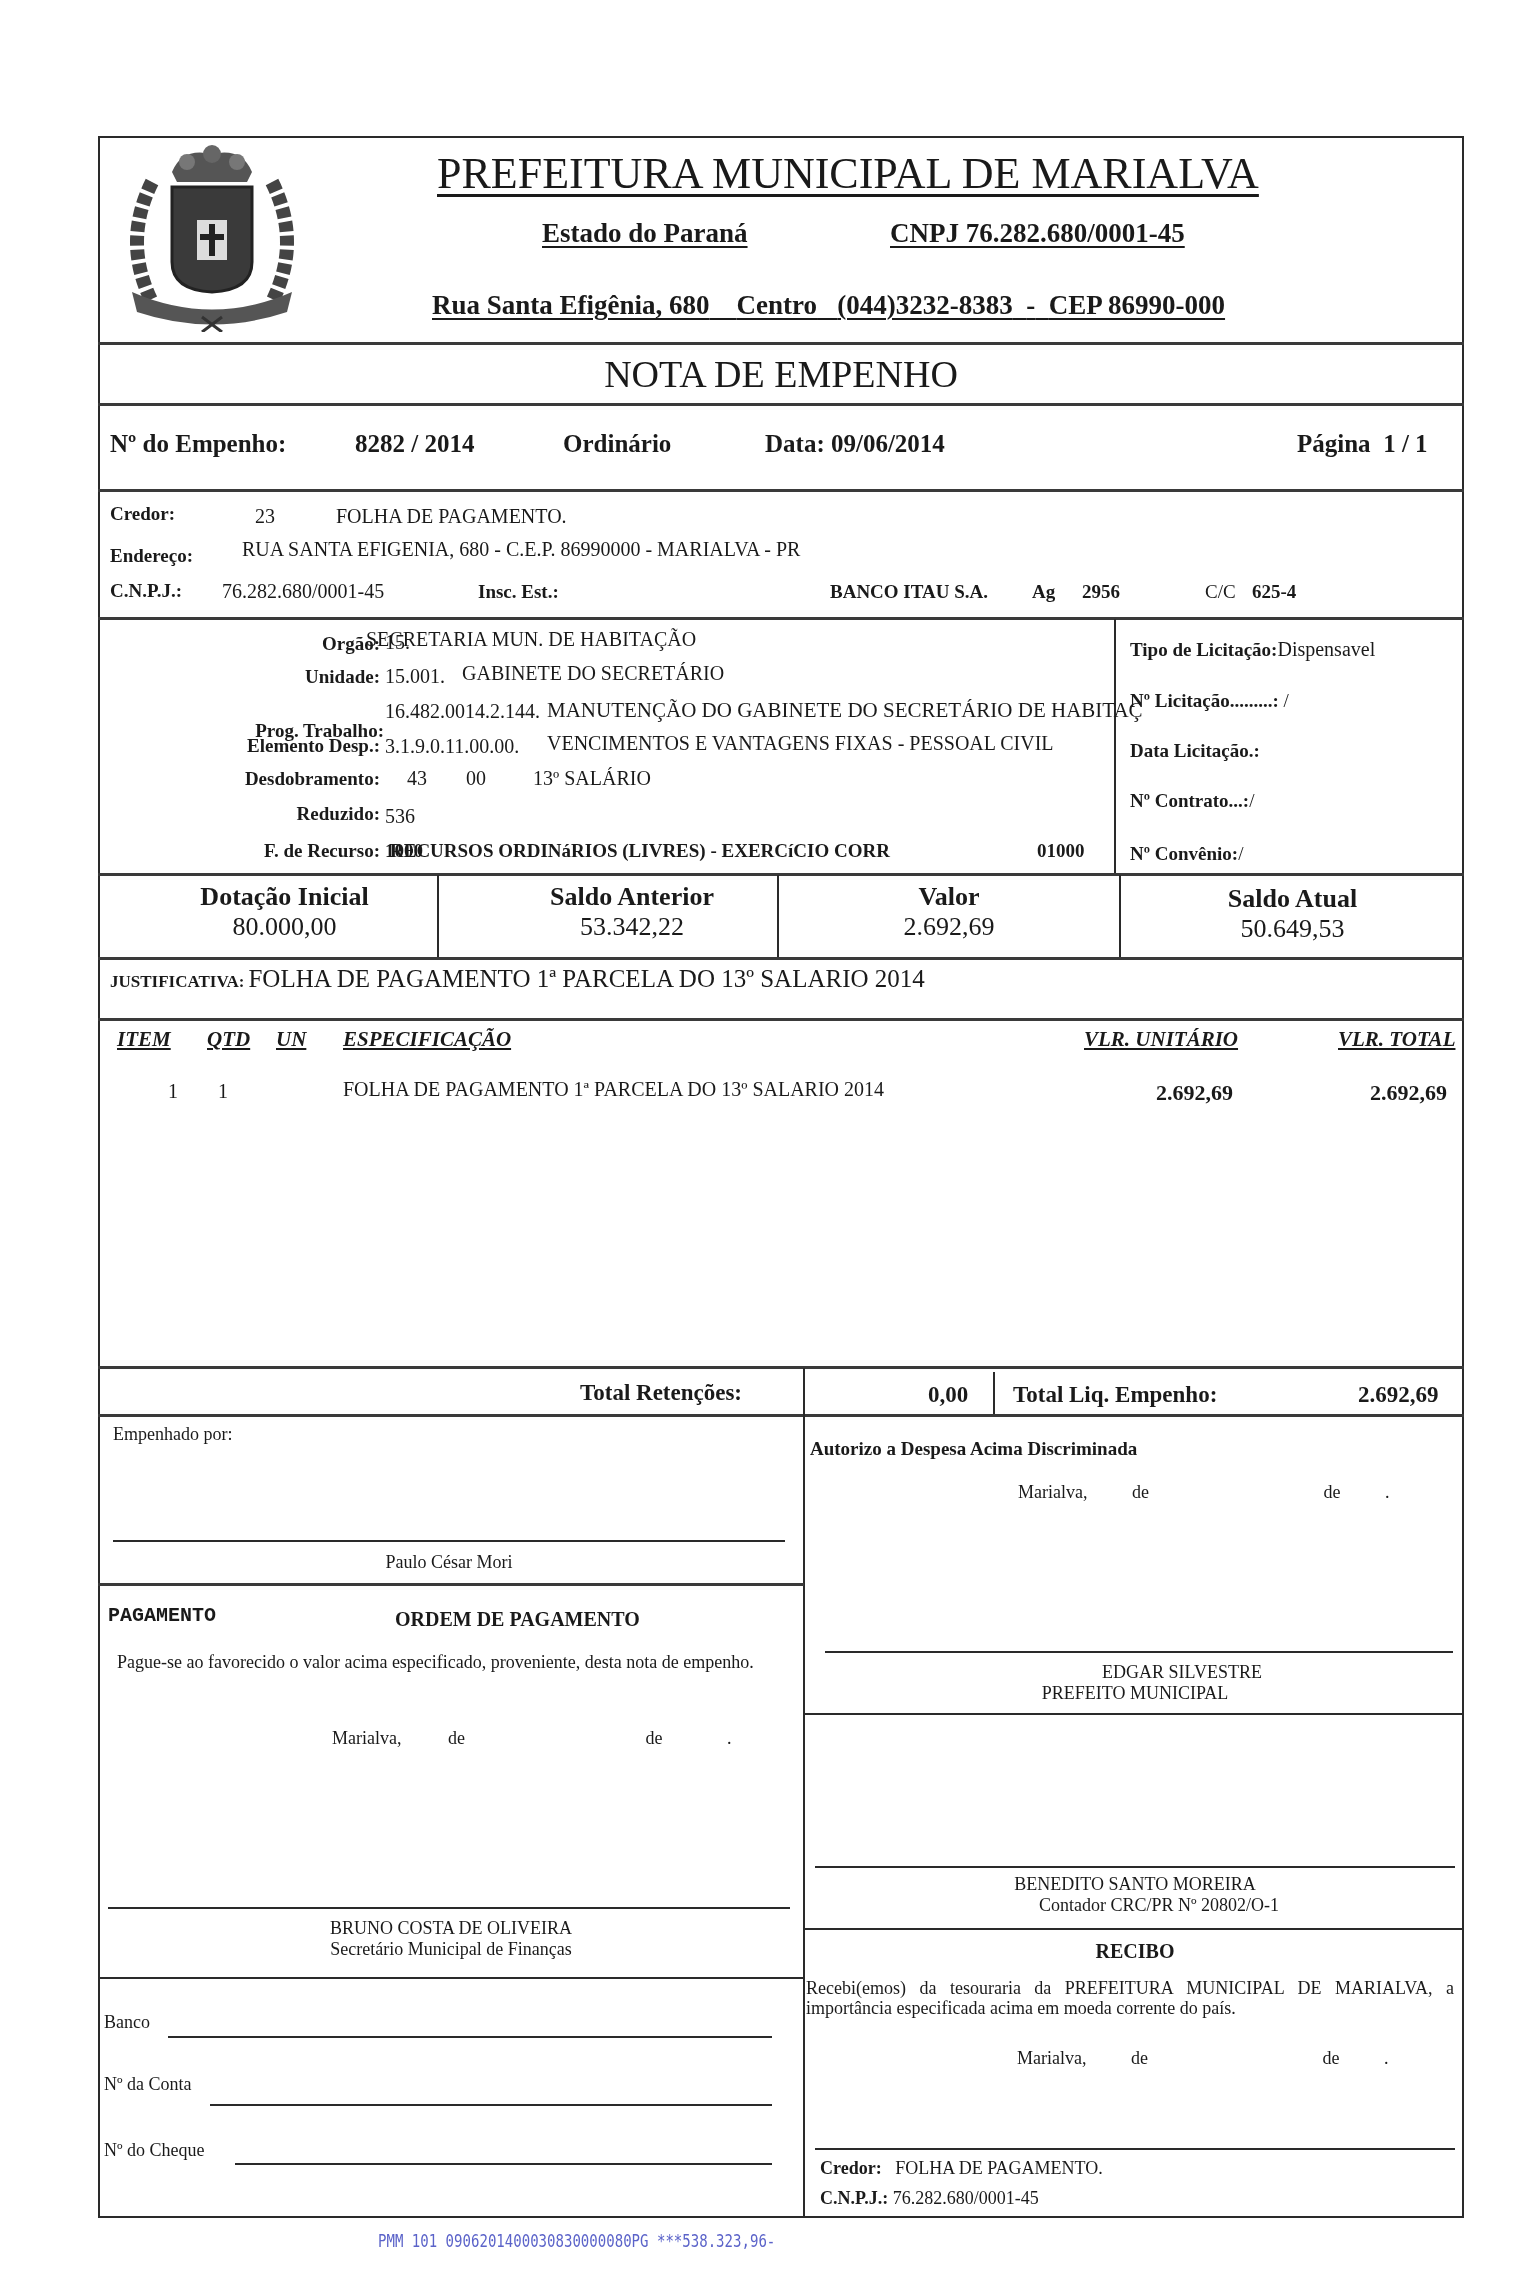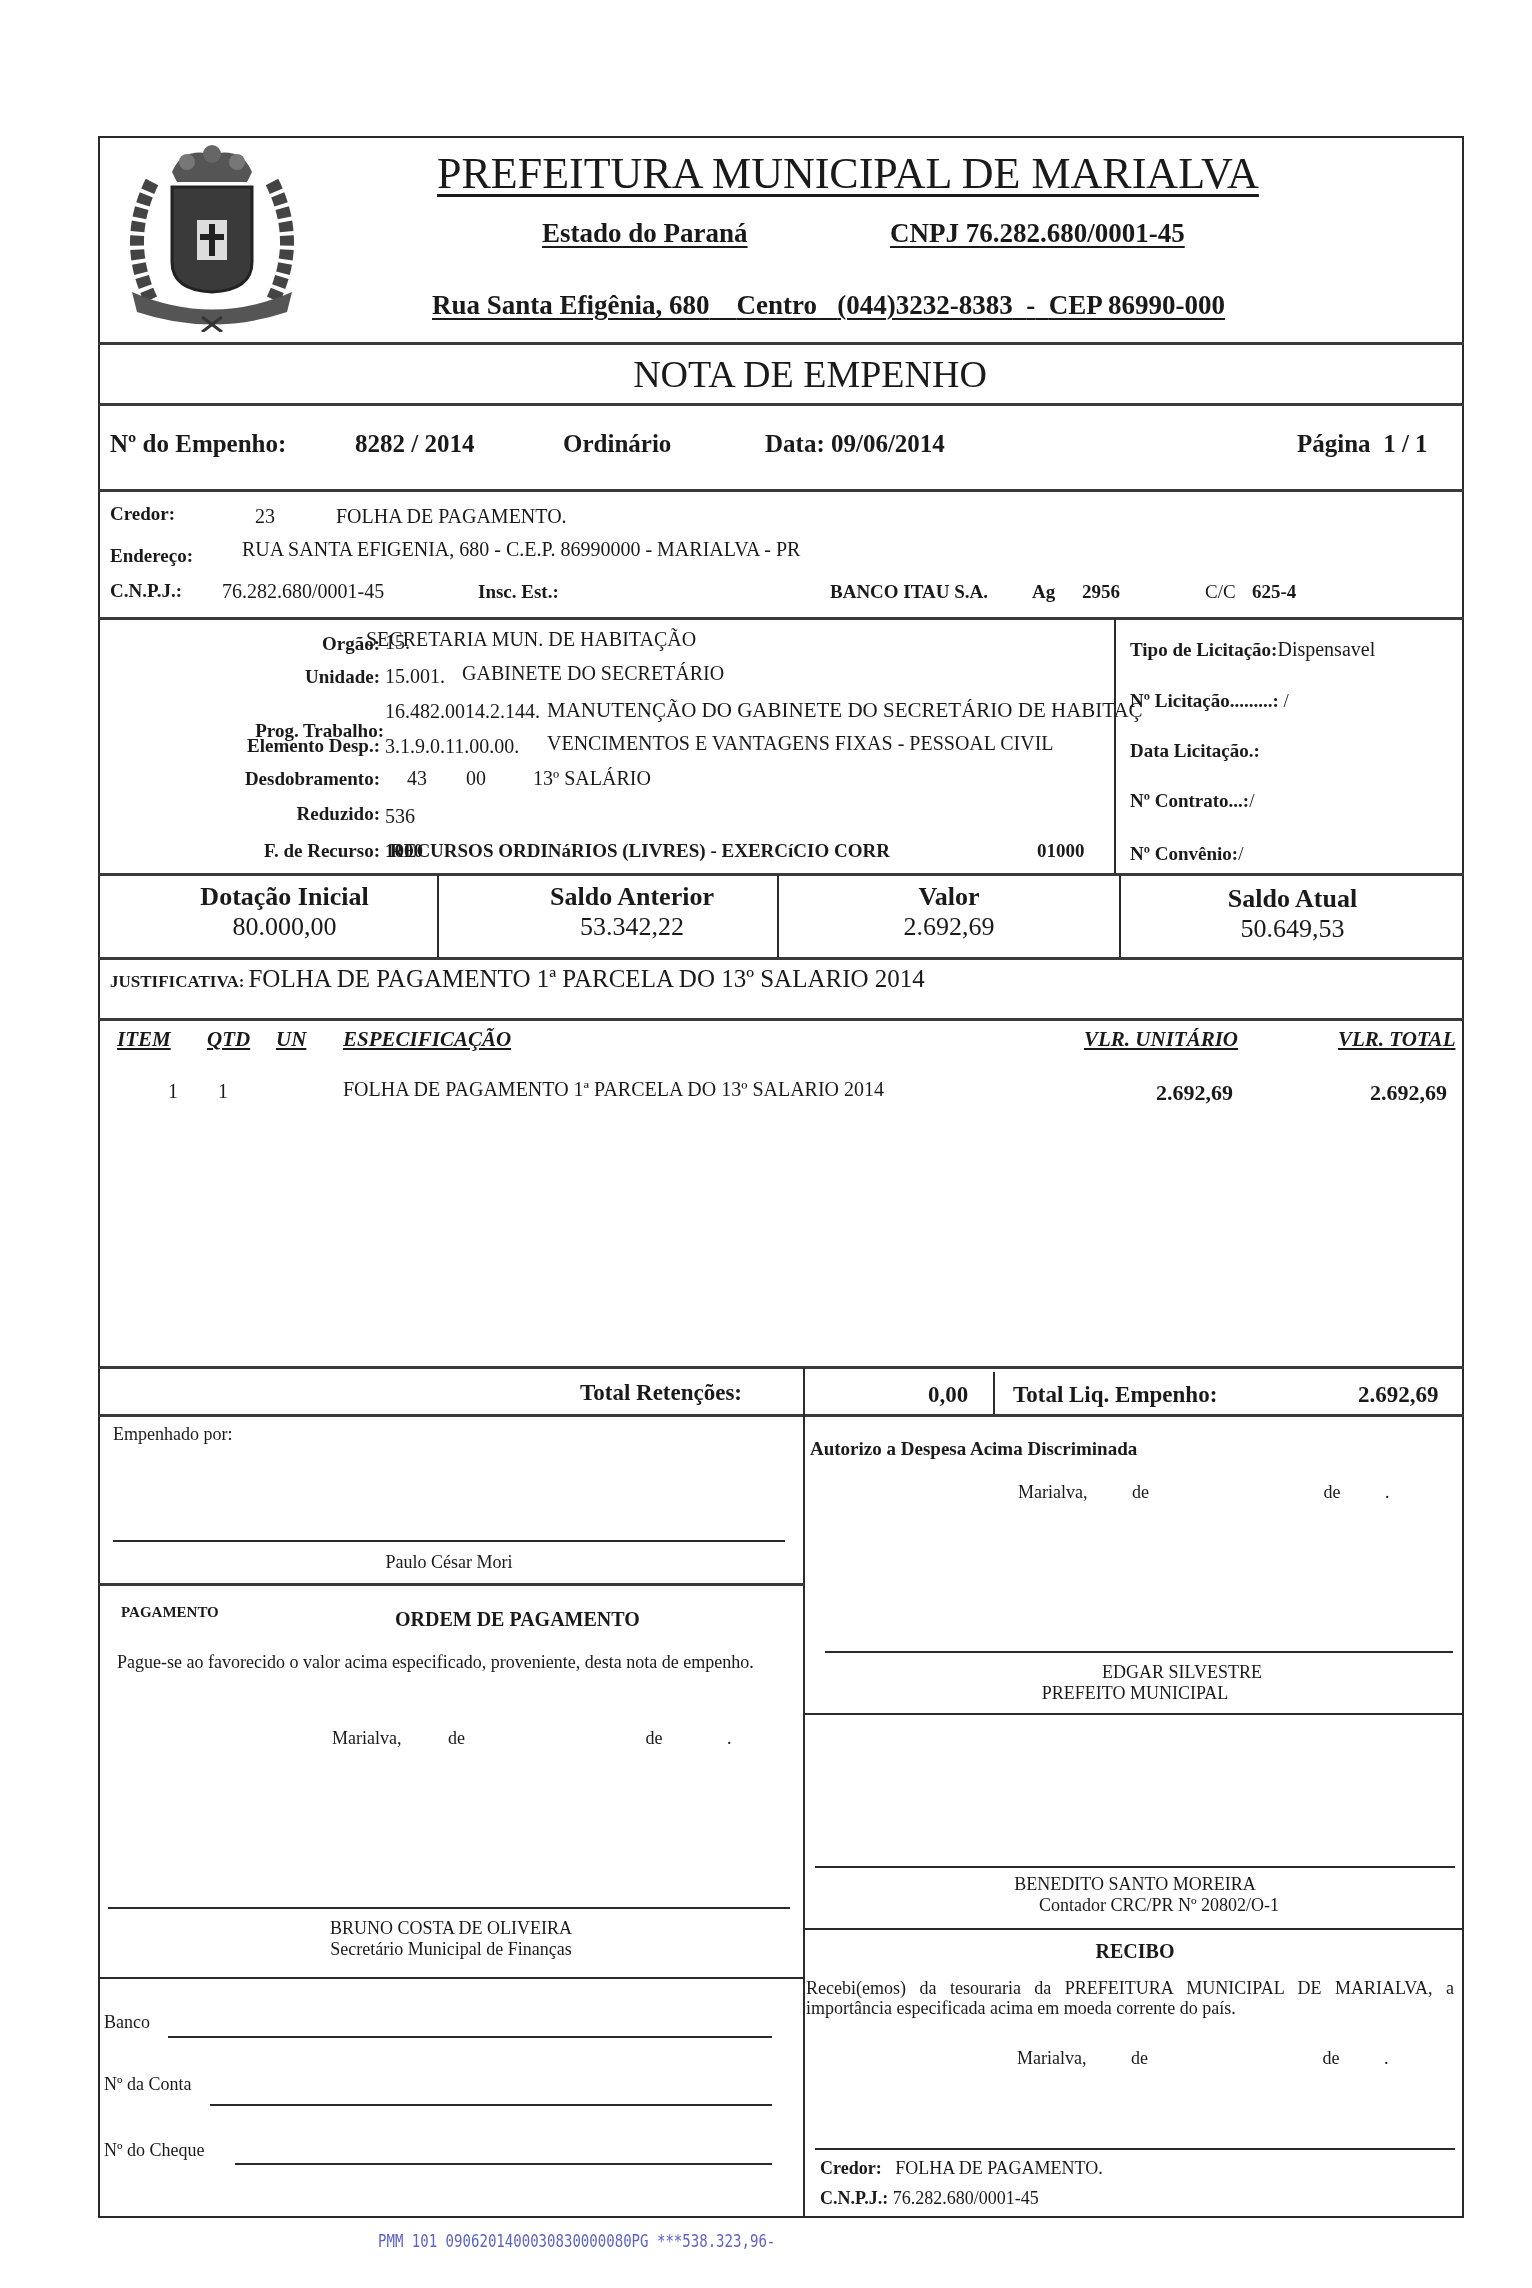--- a/index.html
+++ b/index.html
@@ -64,21 +64,21 @@
 <div class="t h-sub" style="left:890px;top:218px;">CNPJ 76.282.680/0001-45</div>
 <div class="t h-sub" style="left:432px;top:290px;">
   <span>Rua Santa Efigênia, 680</span>&nbsp;&nbsp;&nbsp;
   <span>Centro</span>&nbsp;&nbsp;
   <span>(044)3232-8383</span>&nbsp;
   <span>-</span>&nbsp;
   <span>CEP 86990-000</span>
 </div>
 
 <div class="line hl-thick" style="left:98px;top:342px;width:1366px;"></div>
-<div class="t nota center" style="left:98px;top:352px;width:1366px;margin-left:29px;">NOTA DE EMPENHO</div>
+<div class="t nota center" style="left:98px;top:352px;width:1366px;">NOTA DE EMPENHO</div>
 <div class="line hl-thick" style="left:98px;top:403px;width:1366px;"></div>
 
 <div class="t row-big" style="left:110px;top:430px;">Nº do Empenho:</div>
 <div class="t row-big" style="left:355px;top:430px;">8282 / 2014</div>
 <div class="t row-big" style="left:563px;top:430px;">Ordinário</div>
 <div class="t row-big" style="left:765px;top:430px;">
   <span>Data:</span>
   <span>09/06/2014</span>
 </div>
 <div class="t row-big" style="left:1297px;top:430px;">
@@ -219,21 +219,21 @@
 <div class="t lbl" style="left:810px;top:1438px;">Autorizo a Despesa Acima Discriminada</div>
 <div class="t small" style="left:1018px;top:1482px;">
   <span>Marialva,</span>
   <span style="margin-left:40px;">de</span>
   <span style="margin-left:170px;">de</span>
   <span style="margin-left:40px;">.</span>
 </div>
 
 <div class="line hl-thick" style="left:98px;top:1583px;width:706px;"></div>
 
-<div class="t lbl" style="left:121px;top:1604px;font-size:15px;">PAGAMENTO</div>
+<div class="t lbl" style="left:108px;top:1604px;font-size:20px;font-family:Liberation Mono, monospace;">PAGAMENTO</div>
 <div class="t lbl" style="left:395px;top:1608px;font-size:20px;">ORDEM DE PAGAMENTO</div>
 <div class="abs small" style="left:117px;top:1652px;width:660px;line-height:20px;">Pague-se ao favorecido o valor acima especificado, proveniente, desta nota de empenho.</div>
 <div class="t small" style="left:332px;top:1728px;">
   <span>Marialva,</span>
   <span style="margin-left:42px;">de</span>
   <span style="margin-left:176px;">de</span>
   <span style="margin-left:60px;">.</span>
 </div>
 
 <div class="line" style="left:825px;top:1651px;width:628px;height:2px;"></div>

